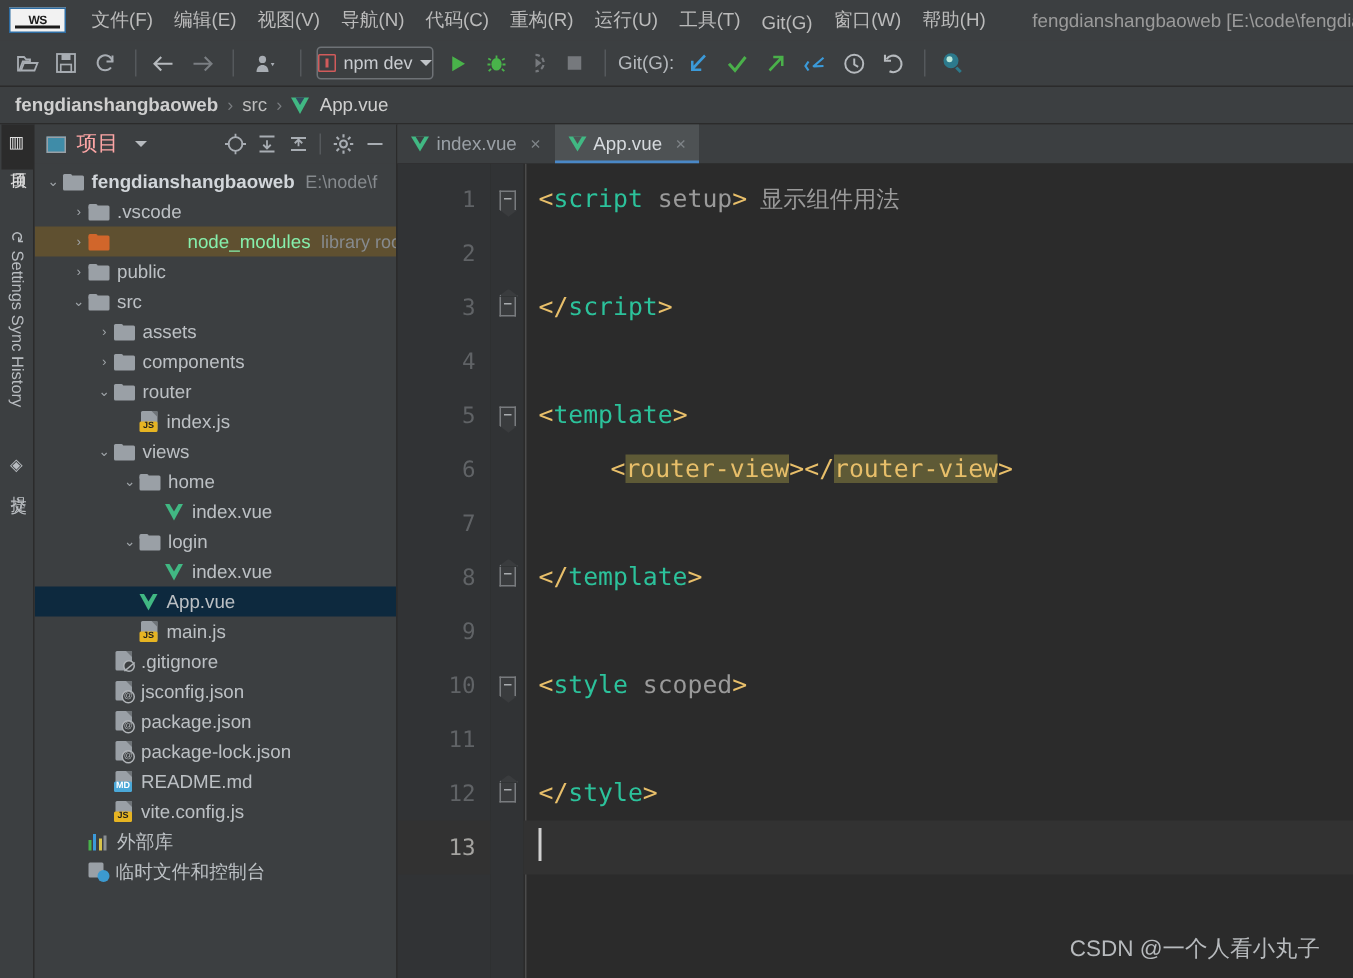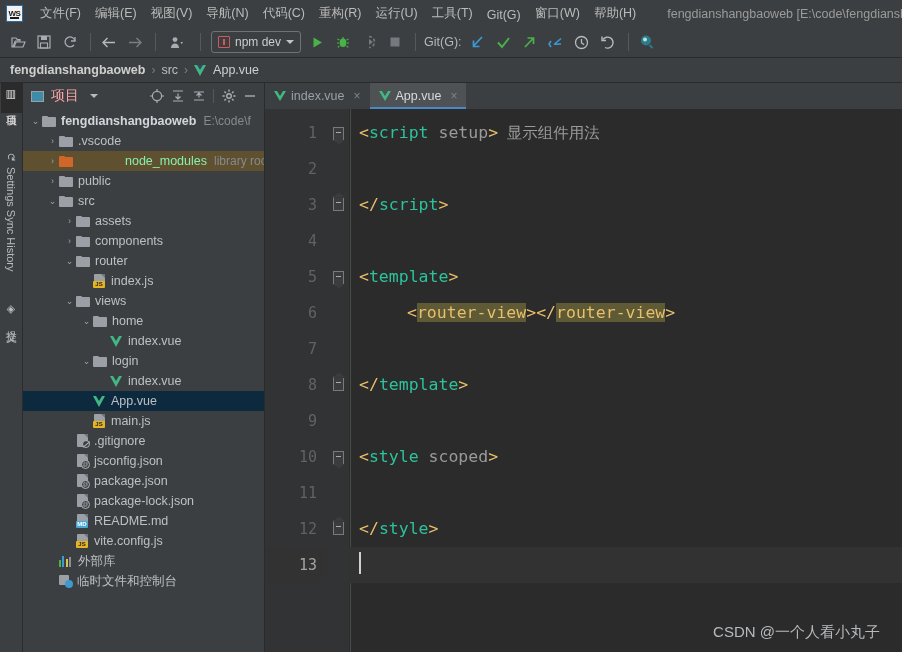--- a/index.html
+++ b/index.html
@@ -11,21 +11,21 @@
     -webkit-font-smoothing: antialiased;
   }
   .app { width: 902px; height: 652px; display: flex; flex-direction: column; background:#3c3f41; }
 
   
   .menubar {
     height: 27px; background: #3c3f41; display: flex; align-items: center;
     padding-left: 6px; flex: none; position: relative;
   }
   .ws-logo {
-    width: 17px; height: 17px; background: #f2f2f2; color:#1b1b1b;
+    width: 38px; height: 17px; background: #f2f2f2; color:#1b1b1b;
     display:flex; align-items:center; justify-content:center;
     font-size:8px; font-weight:bold; border:1px solid #2d6ca2; margin-right:10px;
     font-family:"Liberation Sans", sans-serif; letter-spacing:-0.5px;
     flex:none; position:relative;
   }
   .ws-logo::after{content:"";position:absolute;bottom:2px;left:3px;right:3px;height:2px;background:#1b1b1b;}
   .menuitem {
     color:#bbbbbb; font-size:12.5px; padding:3px 7px; white-space:nowrap; cursor:default;
   }
   .proj-path {
@@ -35,21 +35,21 @@
   
   .toolbar{
     height:31px; background:#3c3f41; display:flex; align-items:center;
     padding-left:6px; flex:none; border-bottom:1px solid #2b2b2b;
   }
   .tbtn{ width:24px;height:22px;display:flex;align-items:center;justify-content:center;
          margin-right:2px; border-radius:2px; color:#a8adb3; cursor:default;}
   .tsep{width:1px;height:18px;background:#55595c;margin:0 6px;}
   .runconfig{
     height:22px;border:1px solid #6e7276;border-radius:3px;display:flex;align-items:center;
-    padding:0 6px; margin:0 4px; color:#c9ccd0; font-size:12px; gap:5px; cursor:default;
+    padding:0 0; margin:0 4px; color:#c9ccd0; font-size:12px; gap:5px; cursor:default;
   }
   .npm-ico{width:12px;height:12px;border:1.6px solid #d15b5b;border-radius:1px;display:flex;
            align-items:center;justify-content:center;}
   .npm-ico i{display:block;width:2px;height:6px;background:#d15b5b;}
   .caret{width:0;height:0;border-left:4px solid transparent;border-right:4px solid transparent;
          border-top:4px solid #c0c4c8;}
   .gitlabel{color:#b4b8bc;font-size:12.5px;margin:0 4px 0 2px;}
 
   
   .breadcrumb{
@@ -424,21 +424,21 @@
               </svg>
           </span>
         </span>
       </div>
       <div class="tree" id="tree">
           <div class="row">
             <span style="width:6px;flex:none"></span>
             <span class="arrow">⌄</span>
             <span class="fold"></span>
             <span class="nm bold">fengdianshangbaoweb</span>
-            <span class="hint">E:\code\f</span>
+            <span class="hint">E:\node\f</span>
           </div>
           <div class="row">
             <span style="width:23px;flex:none"></span>
             <span class="arrow">›</span>
             <span class="fold"></span>
             <span class="nm">.vscode</span>
           </div>
           <div class="row hl">
             <span style="width:23px;flex:none"></span>
             <span class="arrow">›</span>

